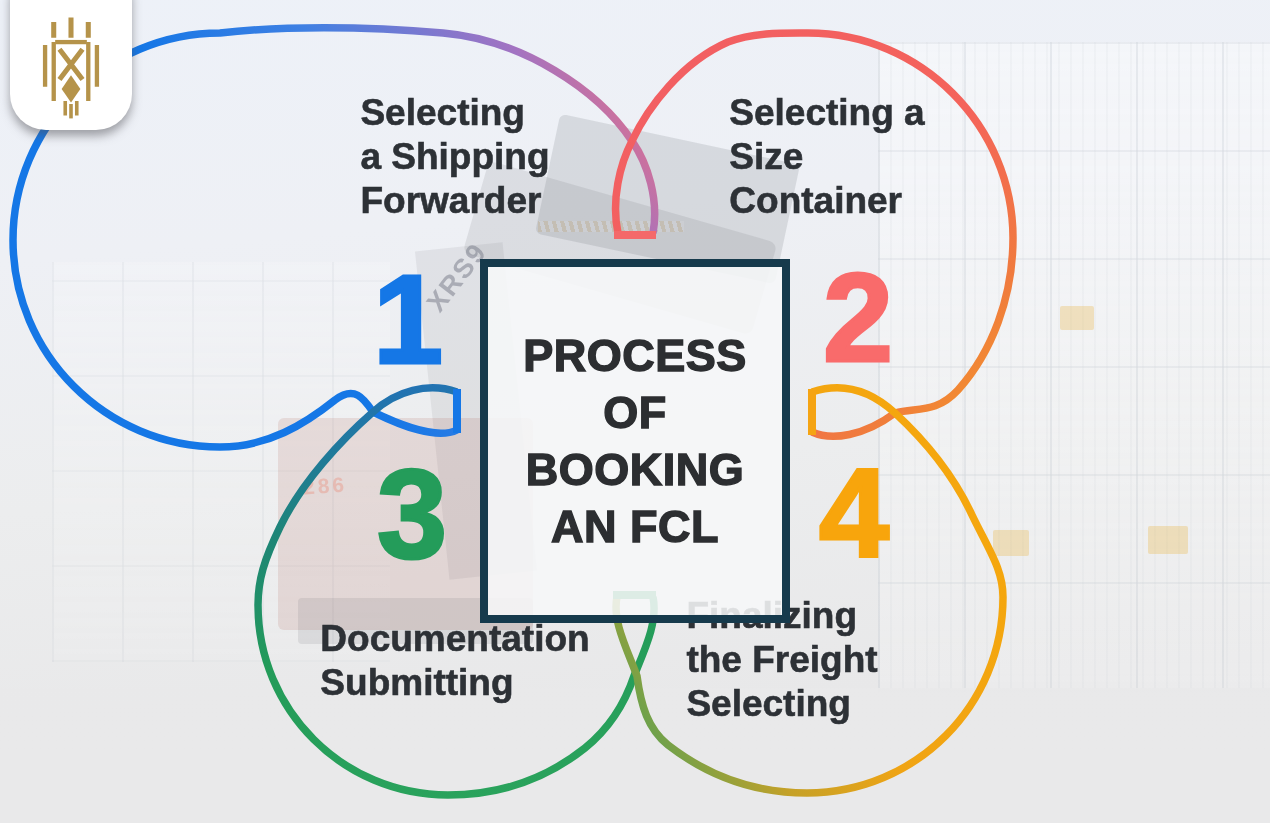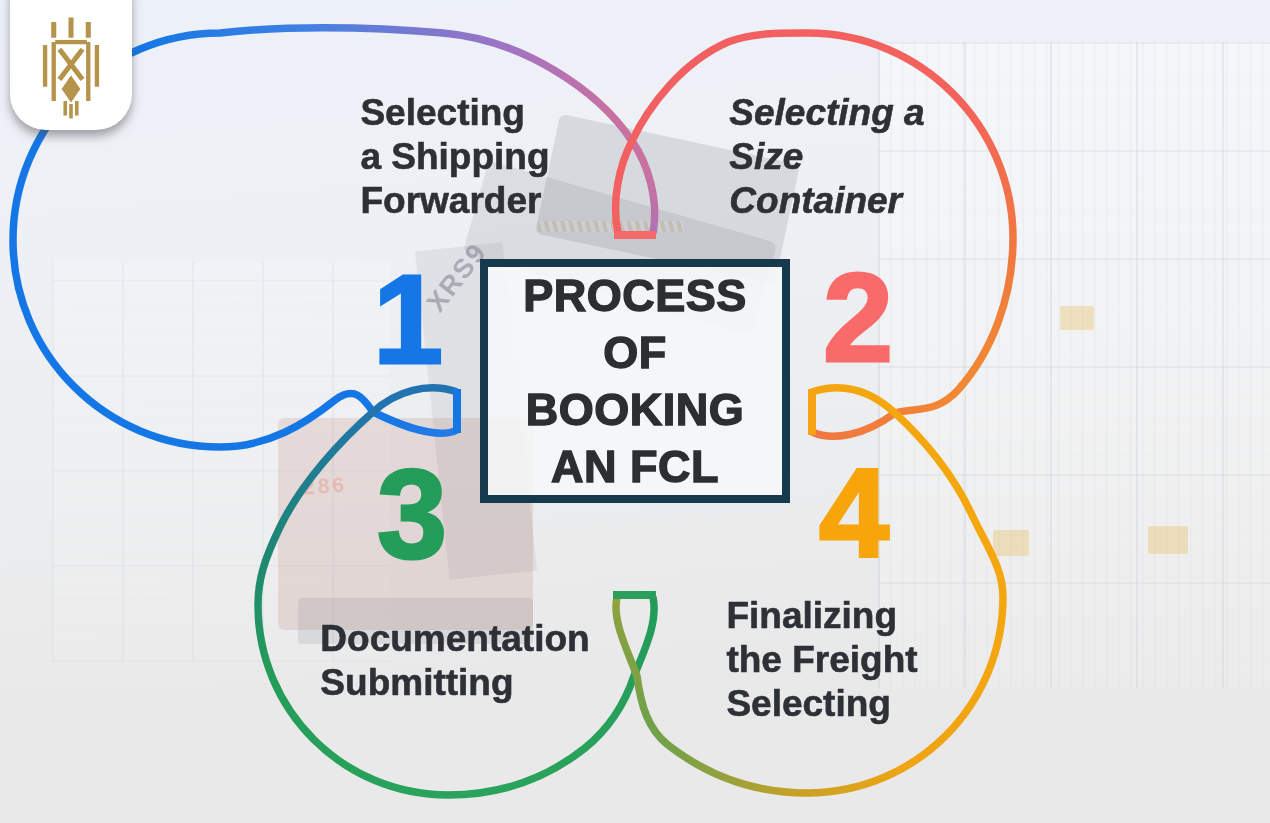--- a/index.html
+++ b/index.html
@@ -42,21 +42,21 @@
     background:#ffffff;border-radius:18px 18px 36px 36px;
     box-shadow:0 6px 10px rgba(80,80,86,.5);}
   .logo-card svg{position:absolute;left:25px;top:34px;}
   
   .label{position:absolute;transform:translate(-50%,-50%);z-index:4;text-align:left;
     color:#2d3136;font-size:37px;line-height:44px;font-weight:700;white-space:nowrap;
     -webkit-text-stroke:.6px #2d3136;}
   .label span{display:block;}
   .num{position:absolute;transform:translate(-50%,-50%);z-index:3;
     font-size:126px;font-weight:700;line-height:1;-webkit-text-stroke:3px currentColor;}
-  .title-box{position:absolute;left:480px;top:259px;width:310px;height:244px;z-index:5;
+  .title-box{position:absolute;left:480px;top:259px;width:310px;height:364px;z-index:5;
     box-sizing:border-box;border:8px solid #163a4c;background:rgba(246,247,248,.88);
     display:flex;flex-direction:column;justify-content:center;align-items:center;
     color:#2c2e31;font-size:45px;font-weight:700;line-height:57px;letter-spacing:.5px;
     -webkit-text-stroke:1.4px #2c2e31;}
 </style>
 </head>
 <body>
 
 <div class="stage">
 
@@ -132,30 +132,30 @@
       </g>
       <path d="M50 80 L63 99 L50 118 L37 99 Z" fill="#b5934a"></path>
     </svg>
   </div>
 
   <div class="label" style="left:455px;top:157px;">
     <span>Selecting</span>
     <span>a Shipping</span>
     <span>Forwarder</span>
   </div>
-  <div class="label" style="left:827px;top:157px;font-style:italic;">
+  <div class="label" style="left:827px;top:157px;">
     <span>Selecting a</span>
     <span>Size</span>
     <span>Container</span>
   </div>
   <div class="label" style="left:455px;top:661px;">
     <span>Documentation</span>
     <span>Submitting</span>
   </div>
-  <div class="label" style="left:822px;top:660px;">
+  <div class="label" style="left:782px;top:660px;">
     <span>Finalizing</span>
     <span>the Freight</span>
     <span>Selecting</span>
   </div>
 
   <div class="num" style="left: 408px; top: 320px; color: rgb(21, 119, 230);">1</div>
   <div class="num" style="left: 858px; top: 318px; color: rgb(249, 107, 107);">2</div>
   <div class="num" style="left: 412px; top: 515px; color: rgb(36, 156, 90);">3</div>
   <div class="num" style="left: 854px; top: 514px; color: rgb(248, 165, 12);">4</div>
 

